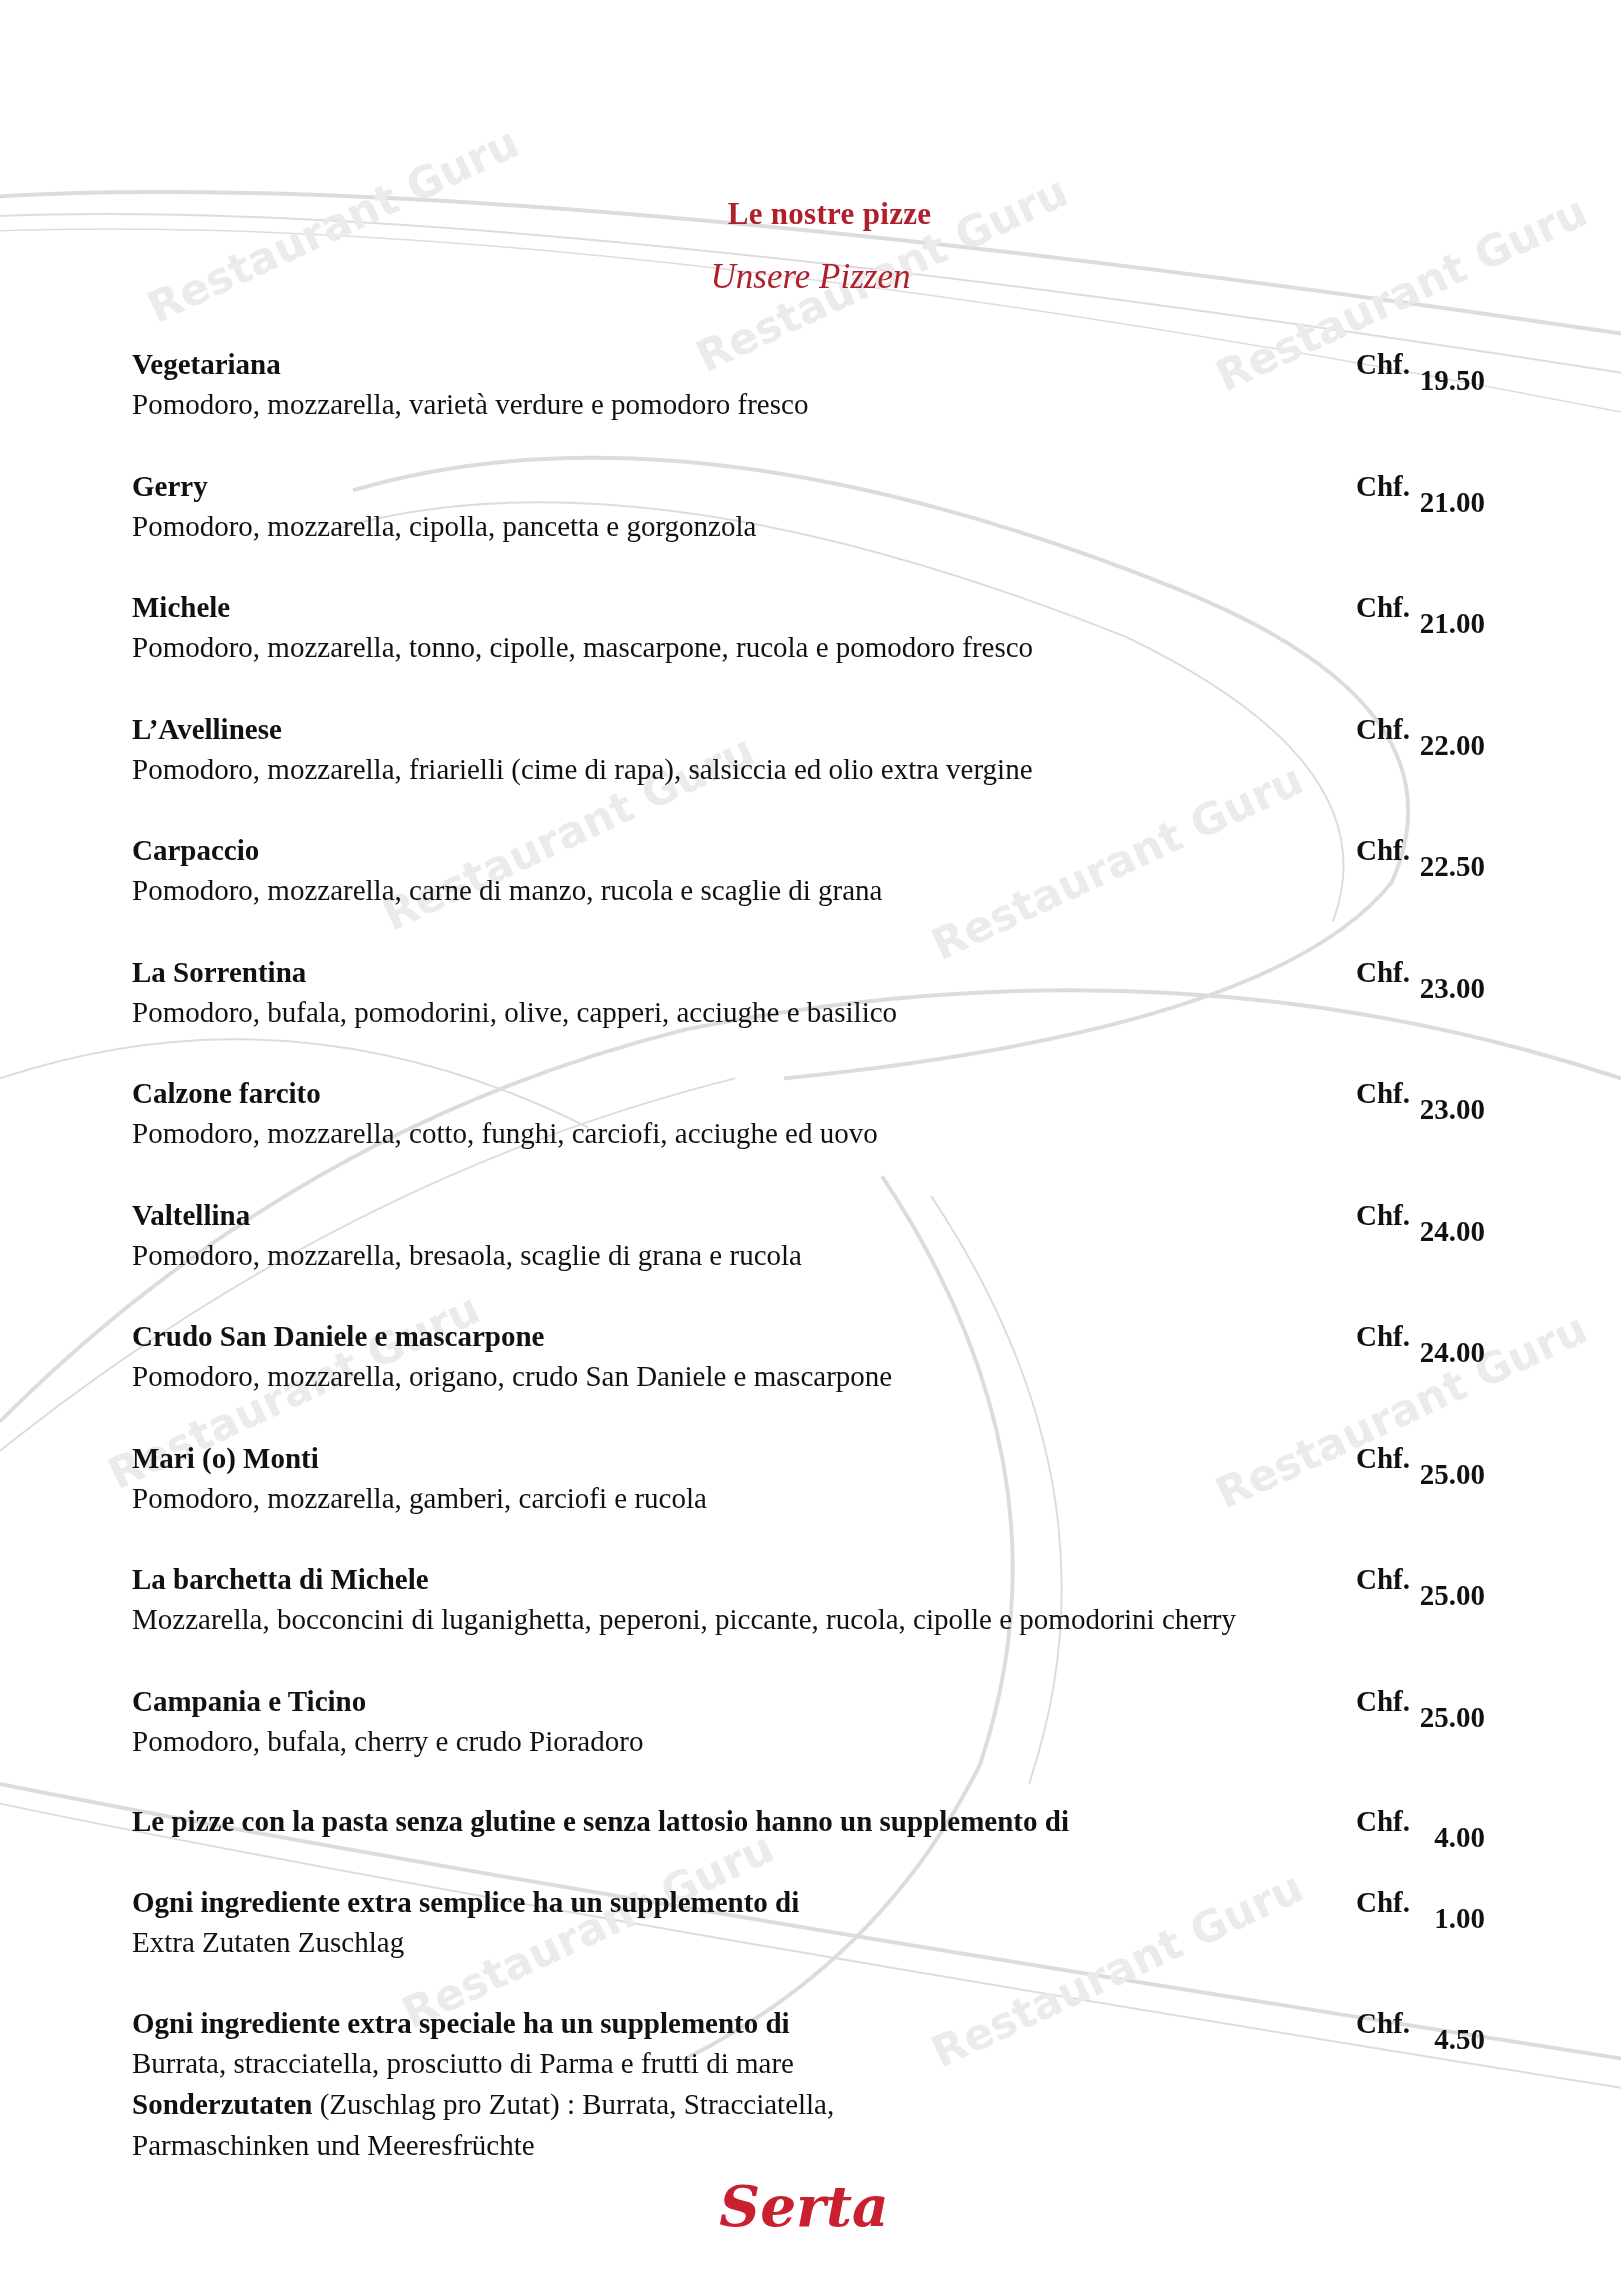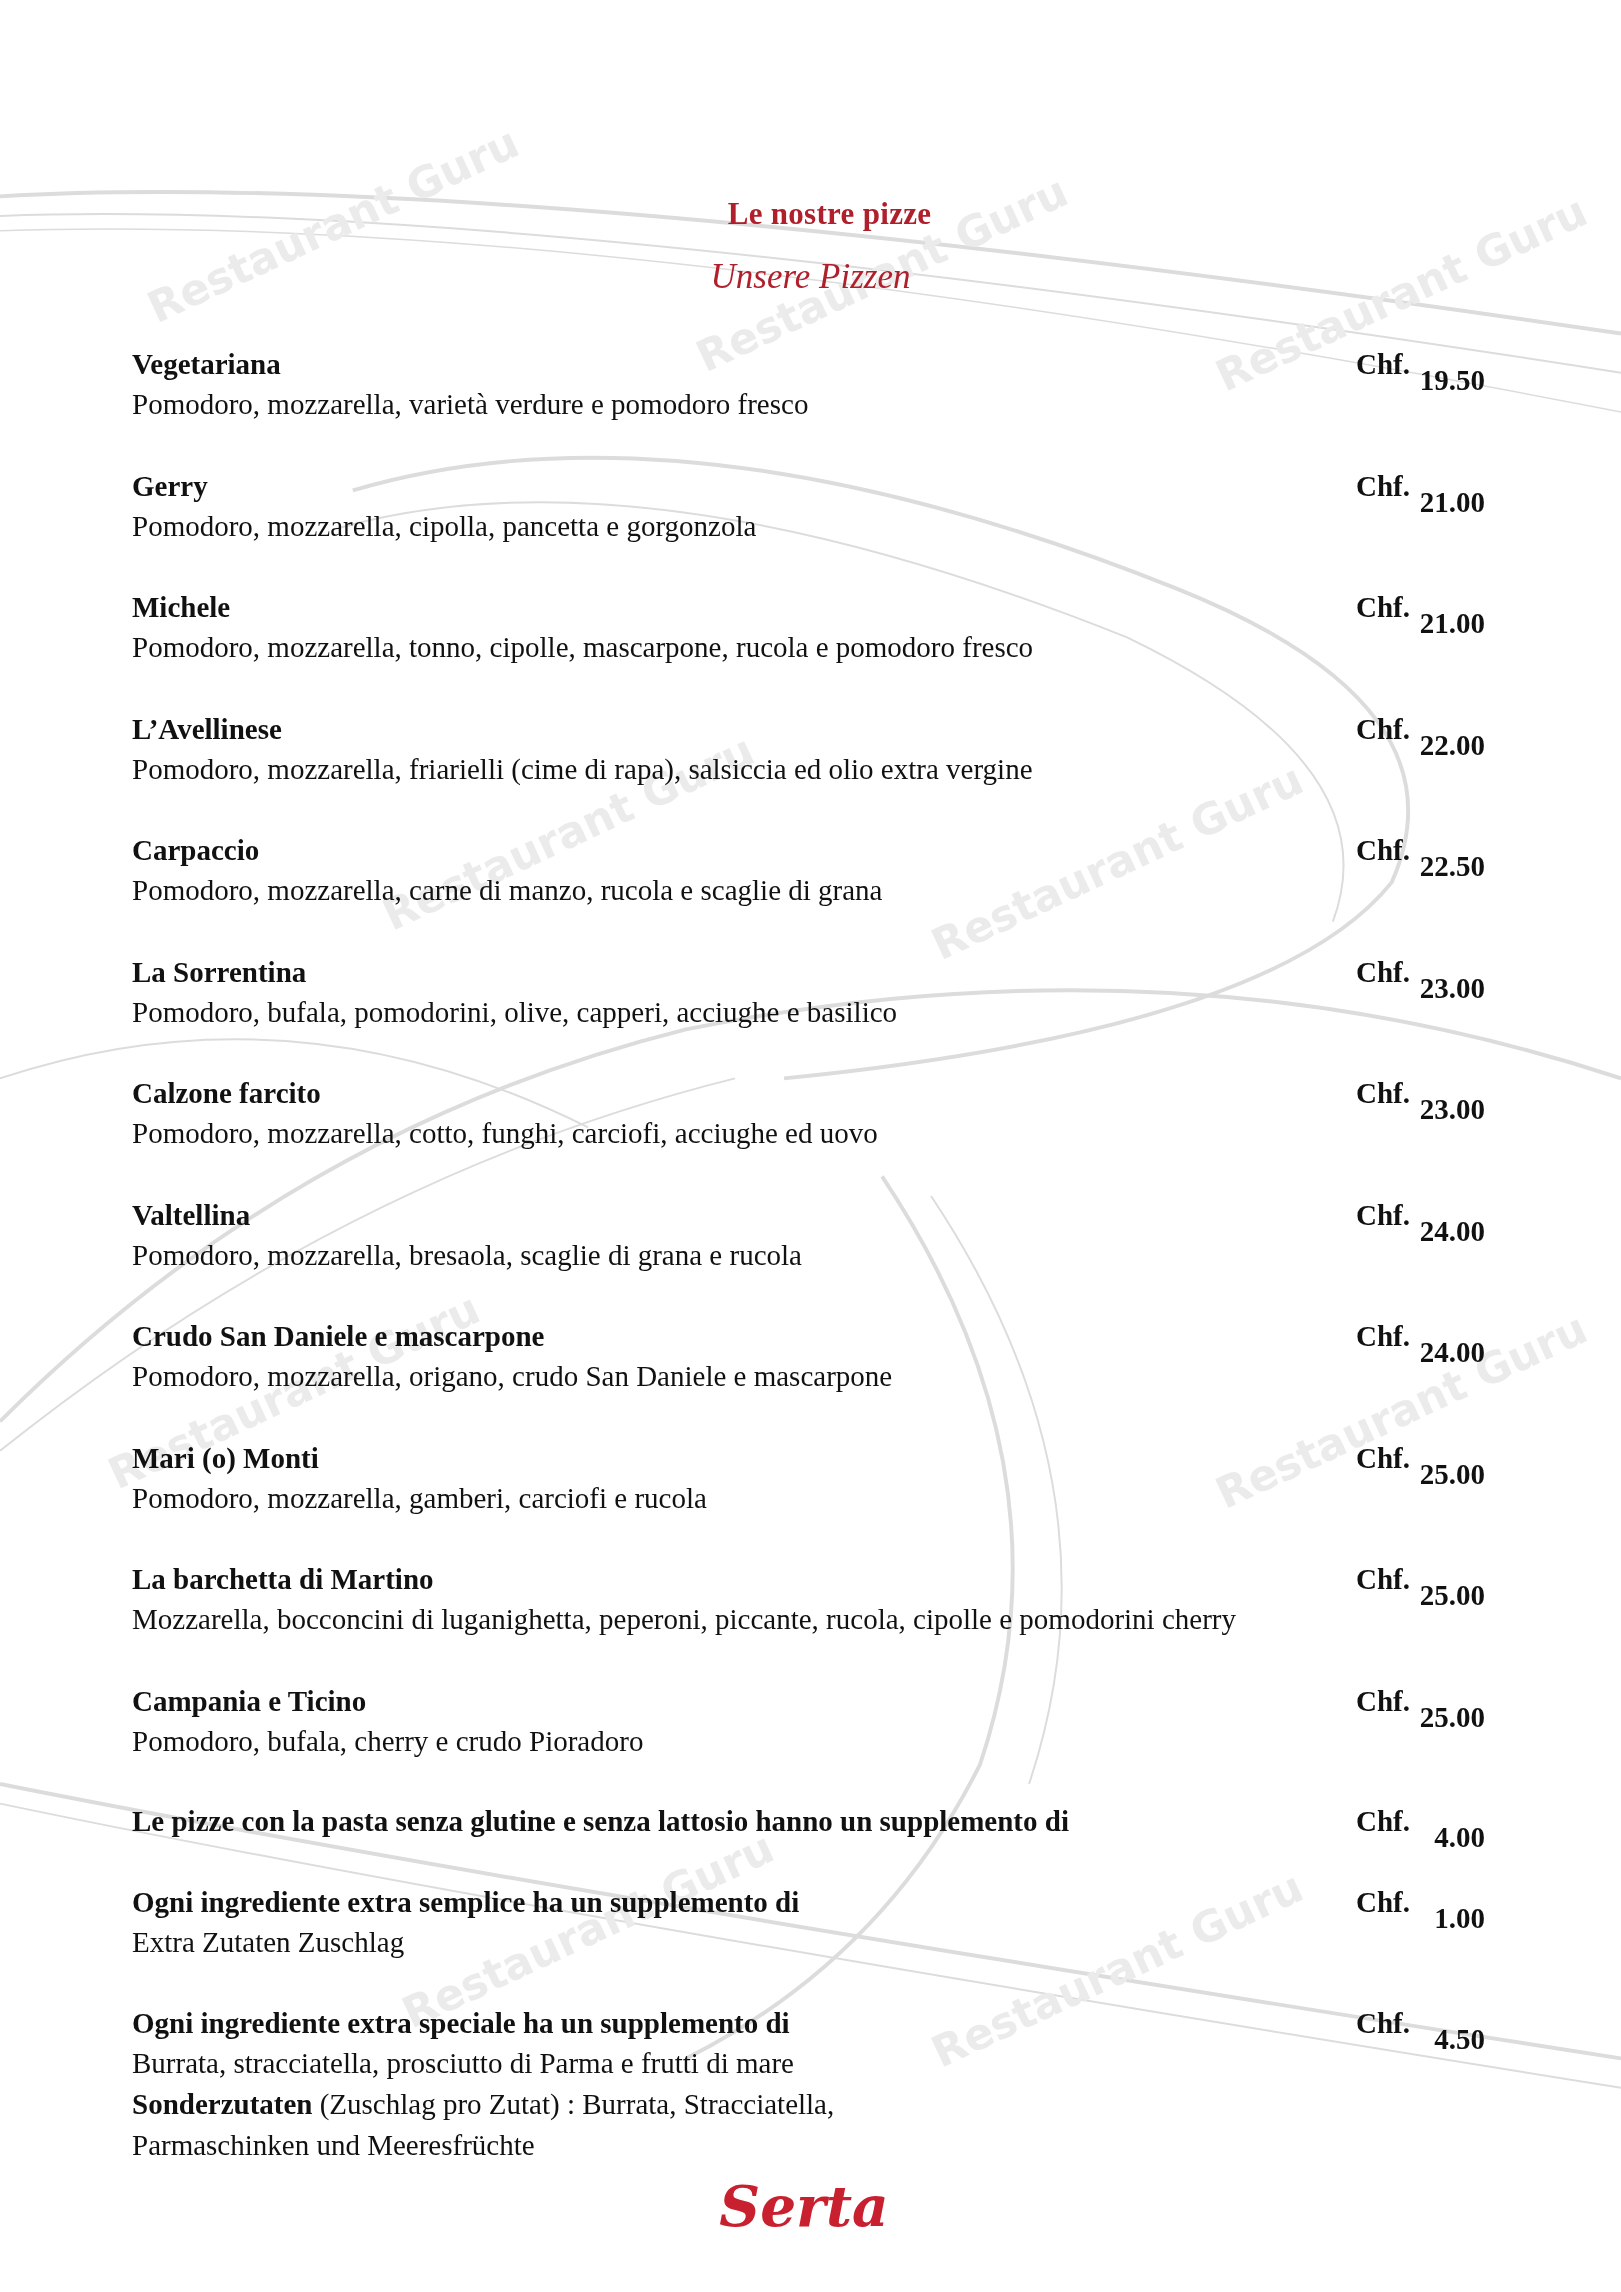--- a/index.html
+++ b/index.html
@@ -139,21 +139,21 @@
   </div>
   <div class="item" style="top:1439px">
     <div class="item-name">Mari (o) Monti</div>
     <div class="item-desc">Pomodoro, mozzarella, gamberi, carciofi e rucola</div>
     <div class="price">
         <span class="cur">Chf.</span>
         <span class="amt">25.00</span>
       </div>
   </div>
   <div class="item" style="top:1560px">
-    <div class="item-name">La barchetta di Martino</div>
+    <div class="item-name">La barchetta di Michele</div>
     <div class="item-desc">Mozzarella, bocconcini di luganighetta, peperoni, piccante, rucola, cipolle e pomodorini cherry</div>
     <div class="price">
         <span class="cur">Chf.</span>
         <span class="amt">25.00</span>
       </div>
   </div>
   <div class="item" style="top:1682px">
     <div class="item-name">Campania e Ticino</div>
     <div class="item-desc">Pomodoro, bufala, cherry e crudo Pioradoro</div>
     <div class="price">

